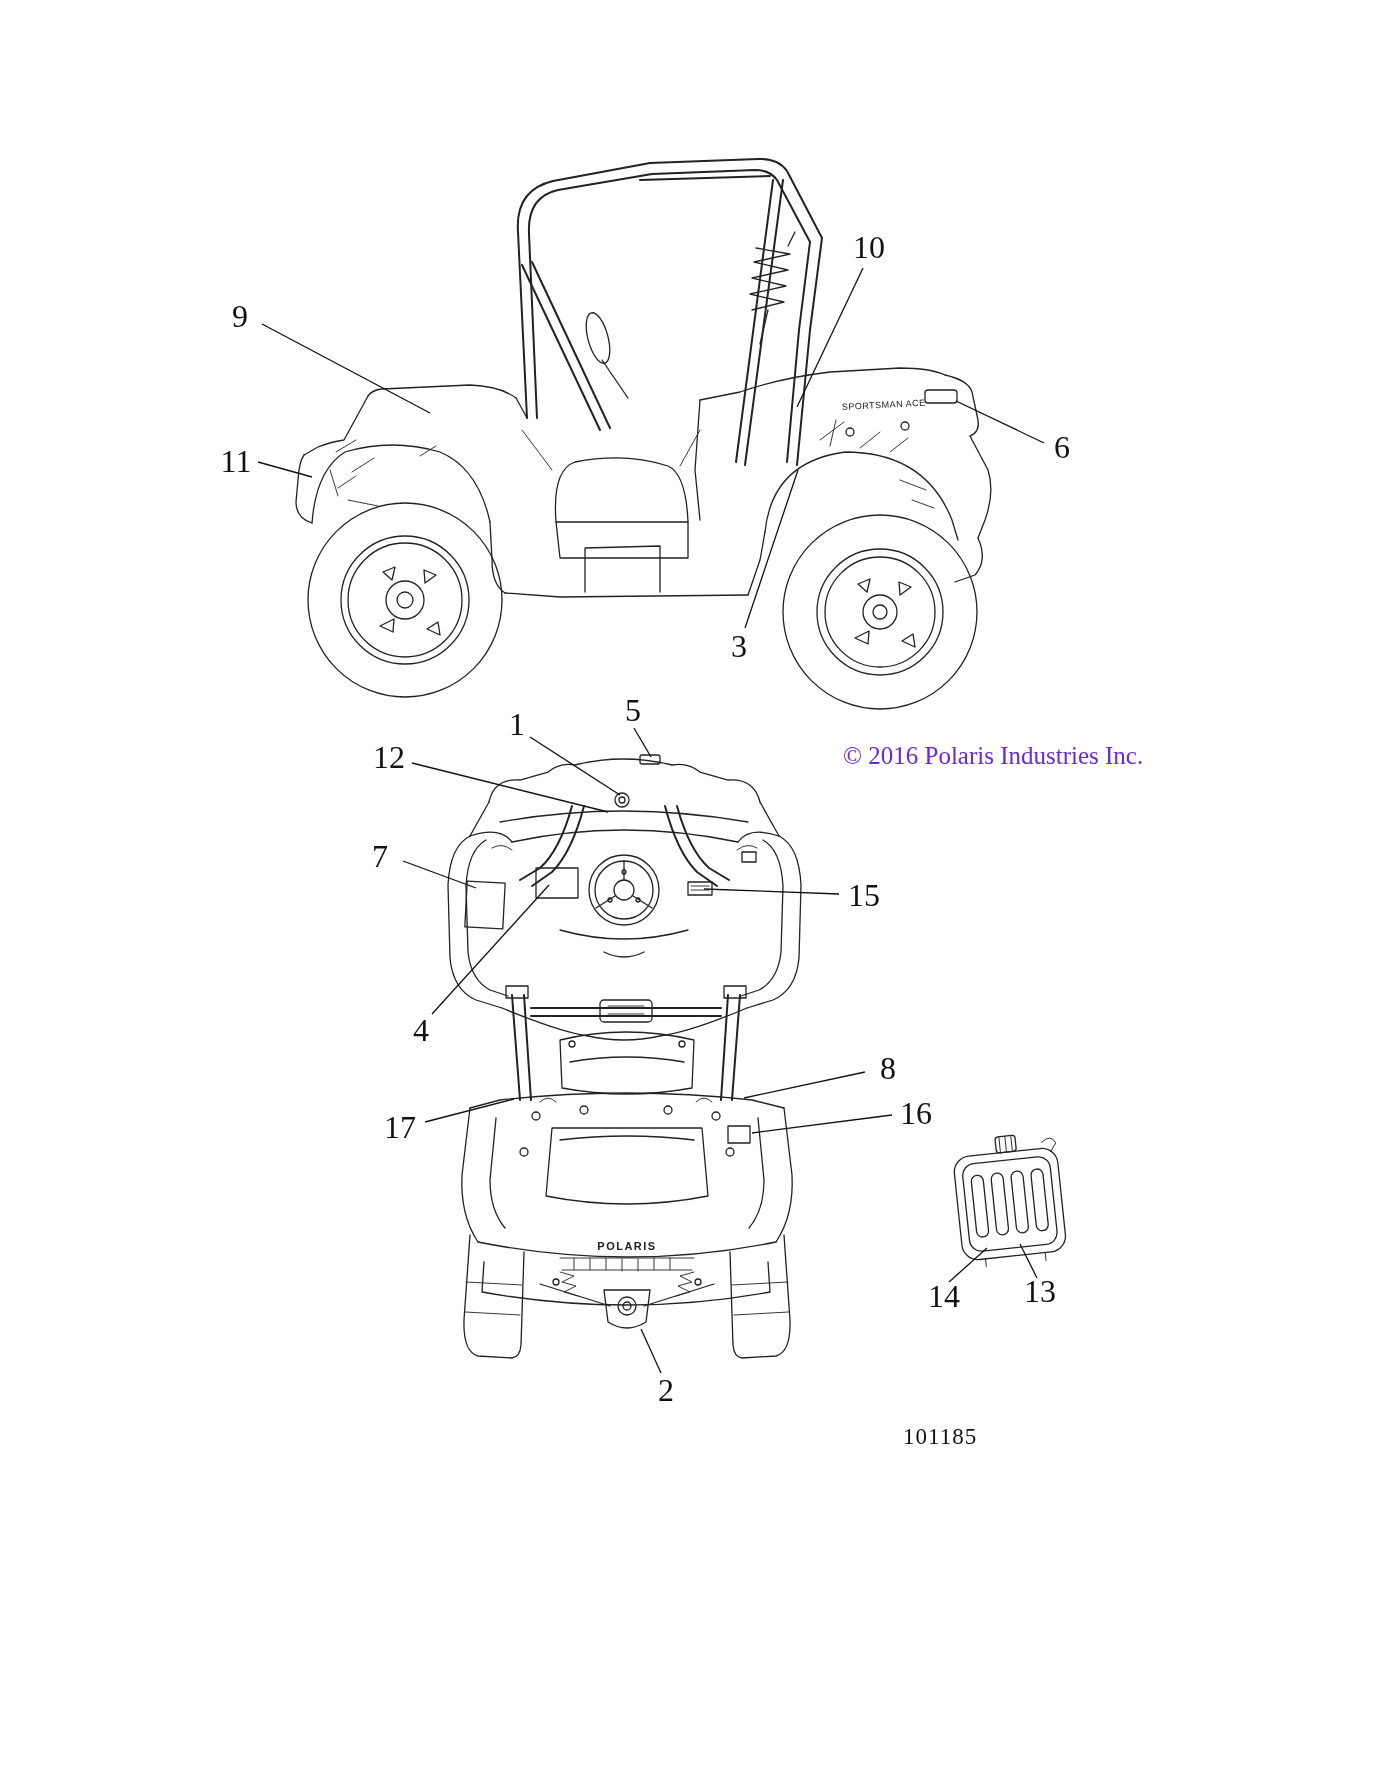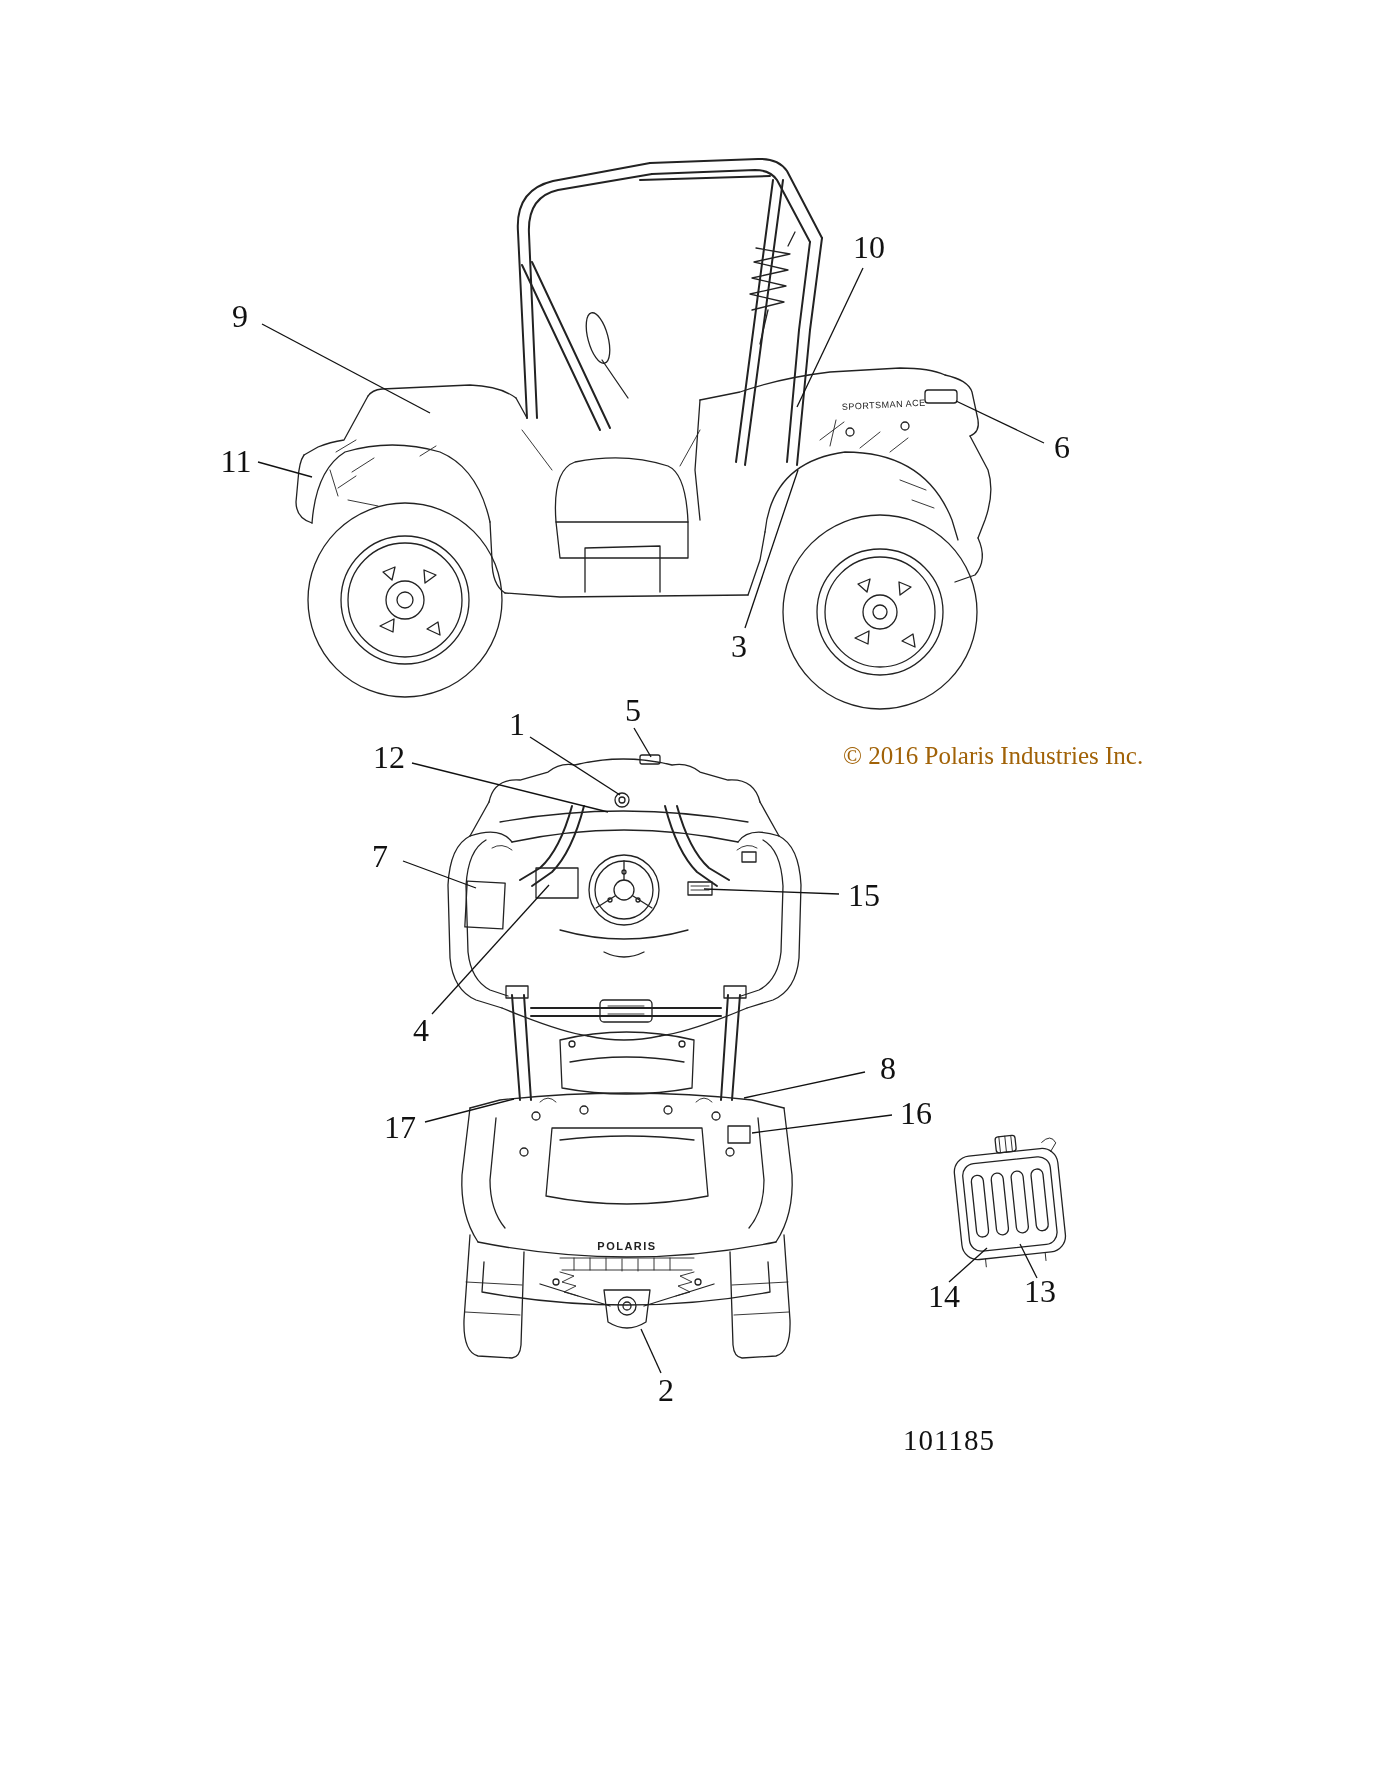--- a/index.html
+++ b/index.html
@@ -8,23 +8,23 @@
   svg{position:absolute;left:0;top:0;}
   .art{stroke:#222;fill:none;stroke-width:1.3;stroke-linecap:round;stroke-linejoin:round;}
   .tube{stroke-width:2;}
   .thin{stroke-width:0.9;}
   .leader{stroke:#111;stroke-width:1.3;}
   .callout-number{font-family:"Liberation Serif",serif;font-size:32px;fill:#111;text-anchor:middle;}
   .tiny-decal{font-family:"Liberation Sans",sans-serif;font-size:9px;fill:#222;letter-spacing:.5px;stroke:none;}
   .brand-decal{font-family:"Liberation Sans",sans-serif;font-size:11px;font-weight:bold;fill:#222;
                letter-spacing:1.5px;text-anchor:middle;stroke:none;}
   .copyright{position:absolute;left:843px;top:742px;font-family:"Liberation Serif",serif;
-             font-size:25px;color:#a16207;white-space:nowrap;}
+             font-size:25px;color:#6d28d9;white-space:nowrap;}
   .figure-number{position:absolute;left:903px;top:1424px;font-family:"Liberation Serif",serif;
-                 font-size:29px;color:#111;letter-spacing:1px;}
+                 font-size:23px;color:#111;letter-spacing:1px;}
 </style>
 </head>
 <body>
 
 <div class="canvas">
 
 <svg width="1386" height="1782" viewBox="0 0 1386 1782">
 
   <g class="art">
 

